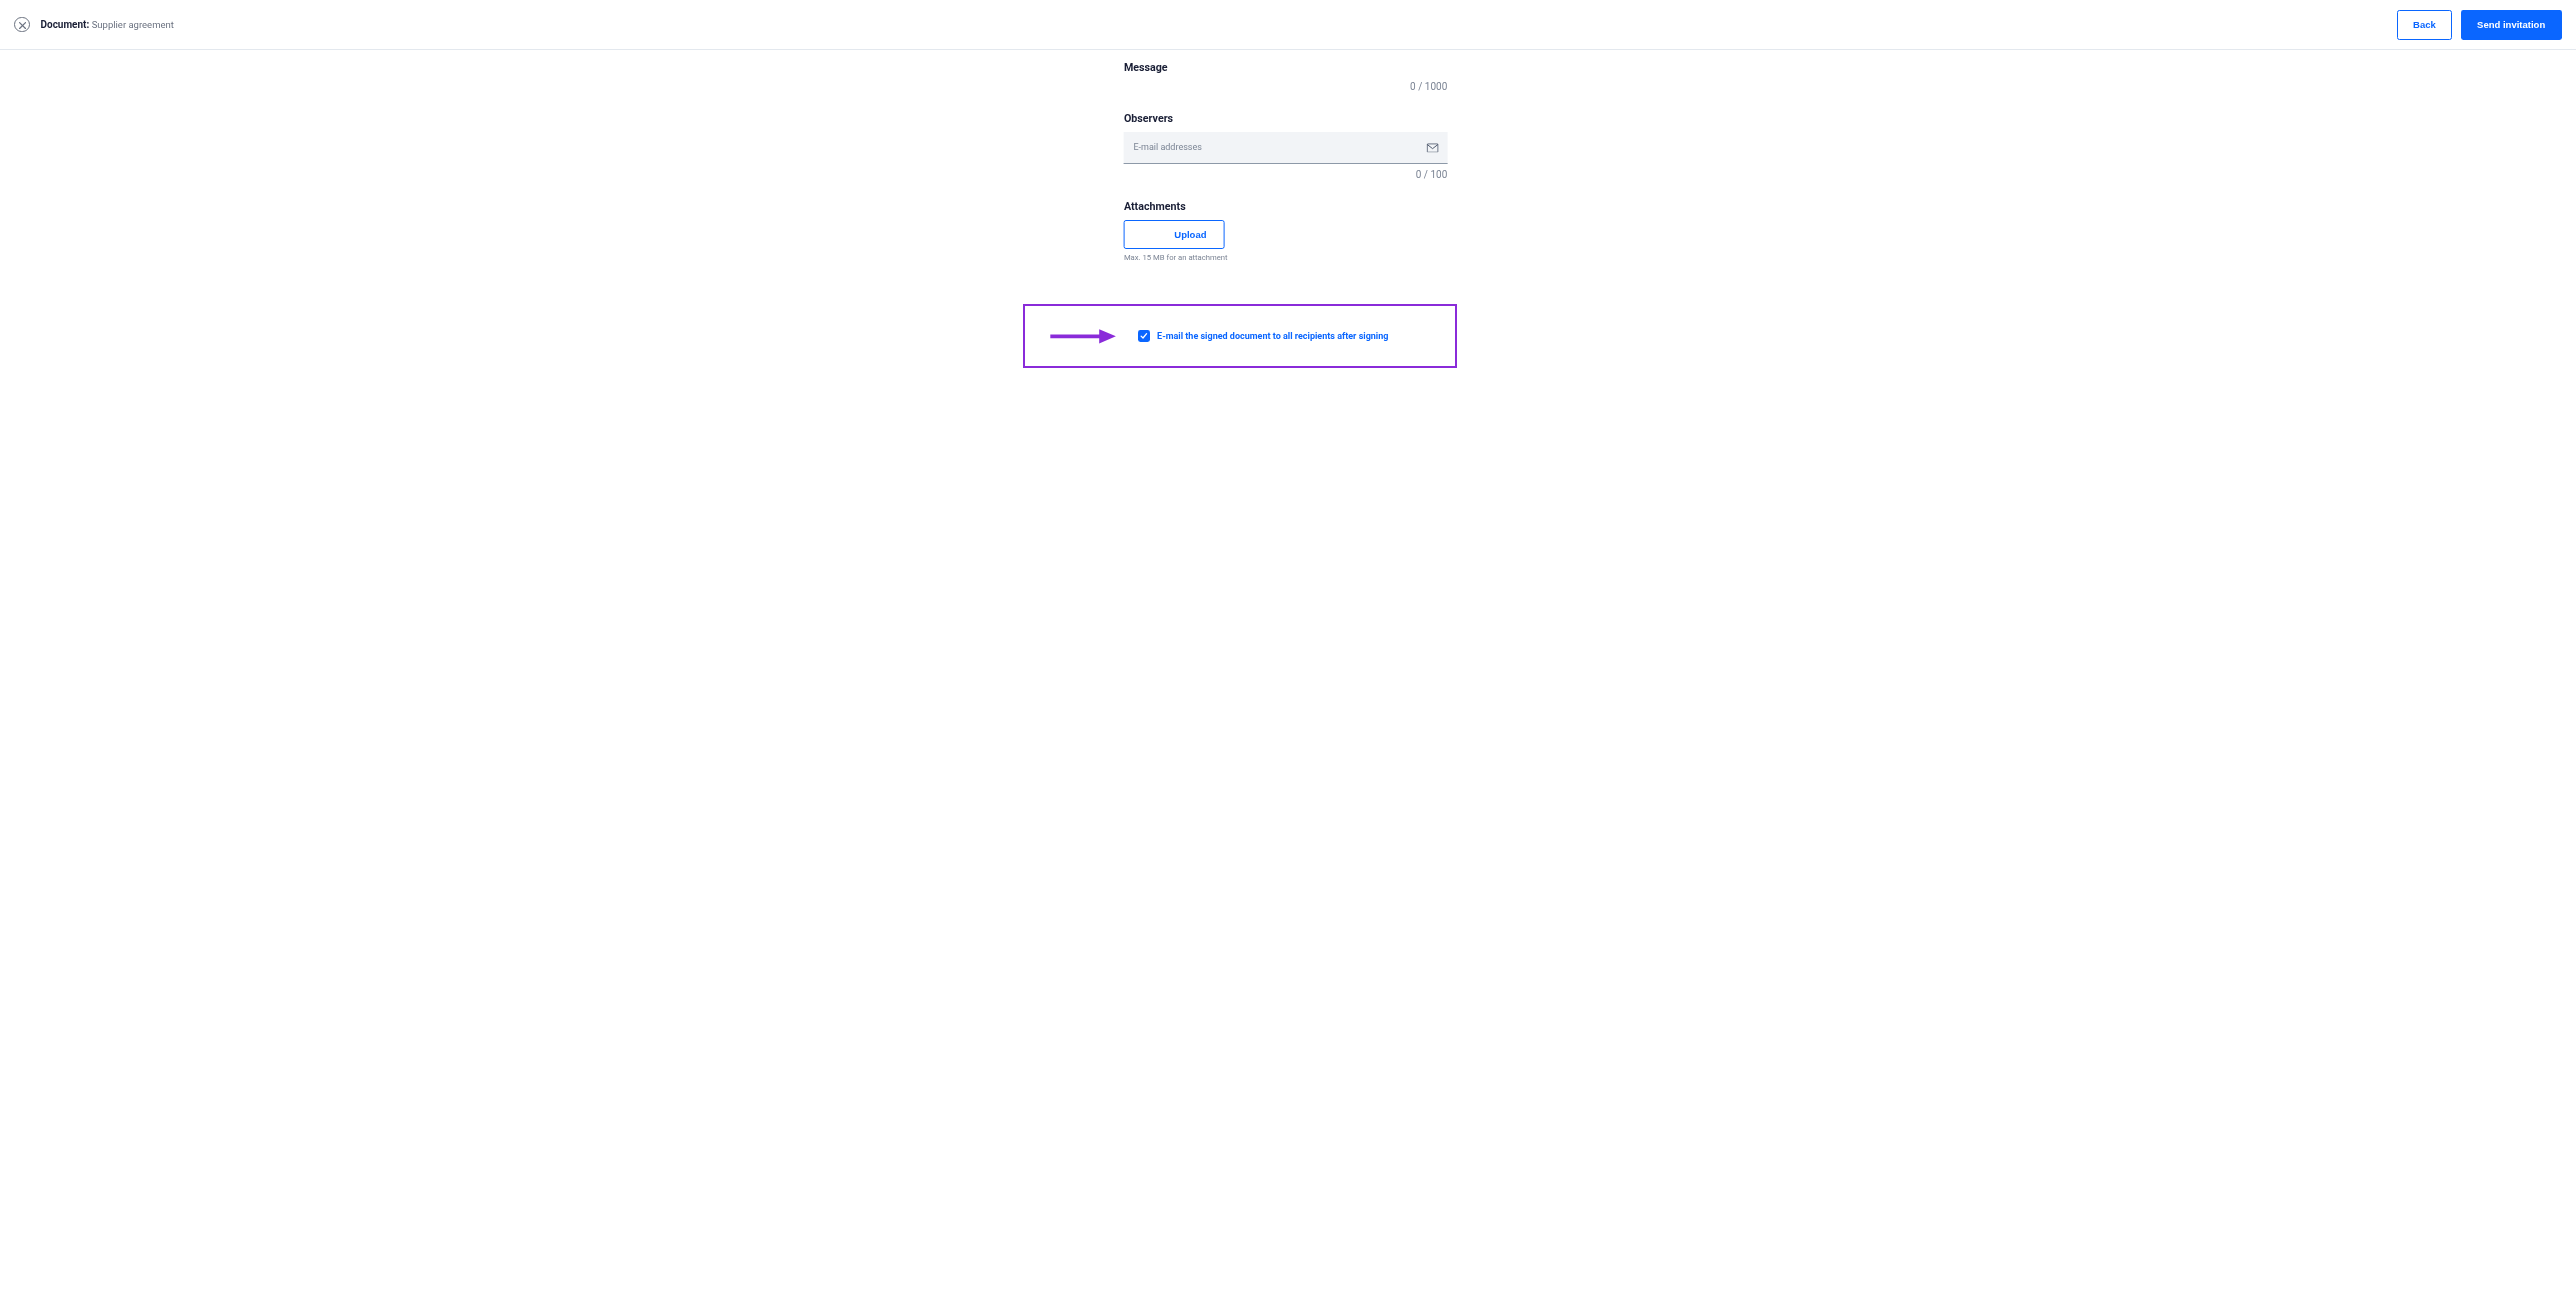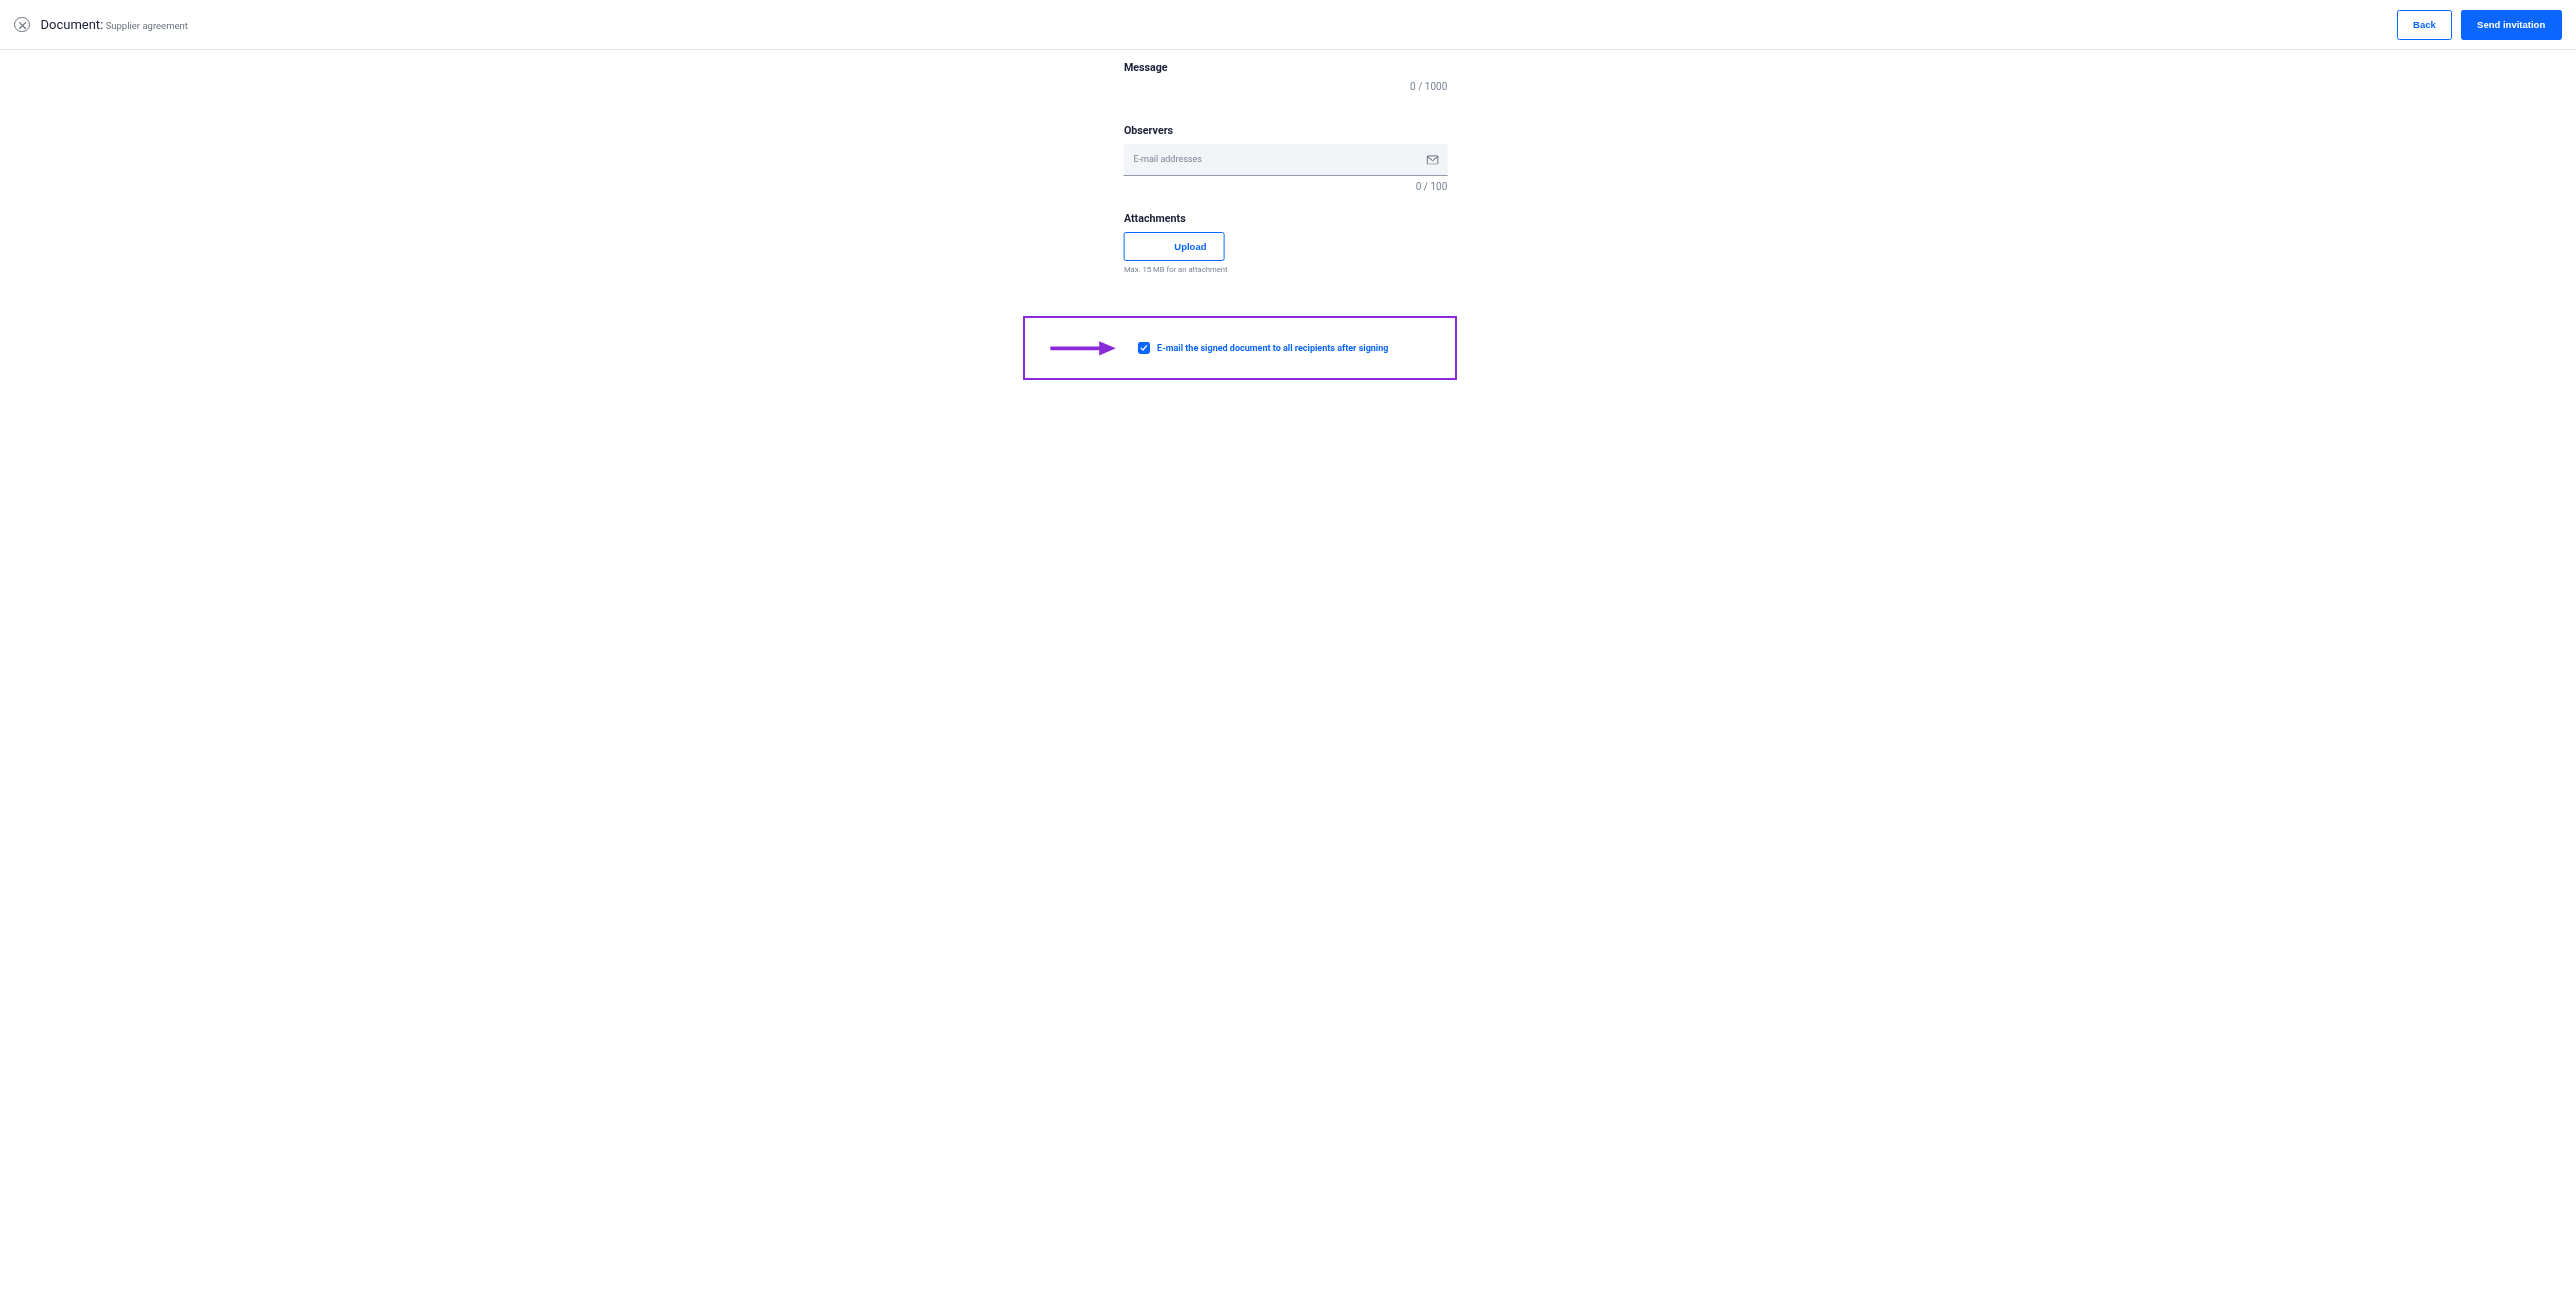--- a/index.html
+++ b/index.html
@@ -27,21 +27,21 @@
   .close-btn {
     width: 15.5px; height: 15.5px;
     border: 1.2px solid #6b7280;
     border-radius: 50%;
     display: flex; align-items: center; justify-content: center;
     cursor: pointer;
     color: #6b7280;
     background: transparent;
   }
   .close-btn svg { width: 7.1px; height: 7.1px; }
-  .doc-label { font-weight: 400; color: #1a1f36; font-size: 13px; margin-top: 8px; }
+  .doc-label { font-weight: 700; color: #1a1f36; font-size: 10px; margin-top: 8px; }
   .doc-name { color: #6b7280; font-size: 9.5px; font-weight: 400; }
   .header-right { display: flex; gap: 8.3px; }
   .btn {
     height: 30px;
     padding: 0 15.5px;
     border-radius: 2.4px;
     font-size: 9.5px;
     font-weight: 700;
     cursor: pointer;
     display: inline-flex; align-items: center; justify-content: center;
@@ -195,21 +195,21 @@
   </div>
 </div>
 
 <div class="main">
 
   
   <div class="section-title">Message</div>
   <div class="counter">0 / 1000</div>
 
   
-  <div class="section-title" style="margin-top:32px">Observers</div>
+  <div class="section-title" style="margin-top:20px">Observers</div>
   <div class="input-row">
     <input type="text" class="text-input" placeholder="E-mail addresses" style="">
     <span class="mail-icon">
       <svg viewBox="0 0 20 16" fill="none" stroke="currentColor" stroke-width="1.6">
         <rect x="1" y="1" width="18" height="14" rx="1"></rect>
         <path d="M1 2 L10 9 L19 2"></path>
       </svg>
     </span>
   </div>
   <div class="counter">0 / 100</div>

